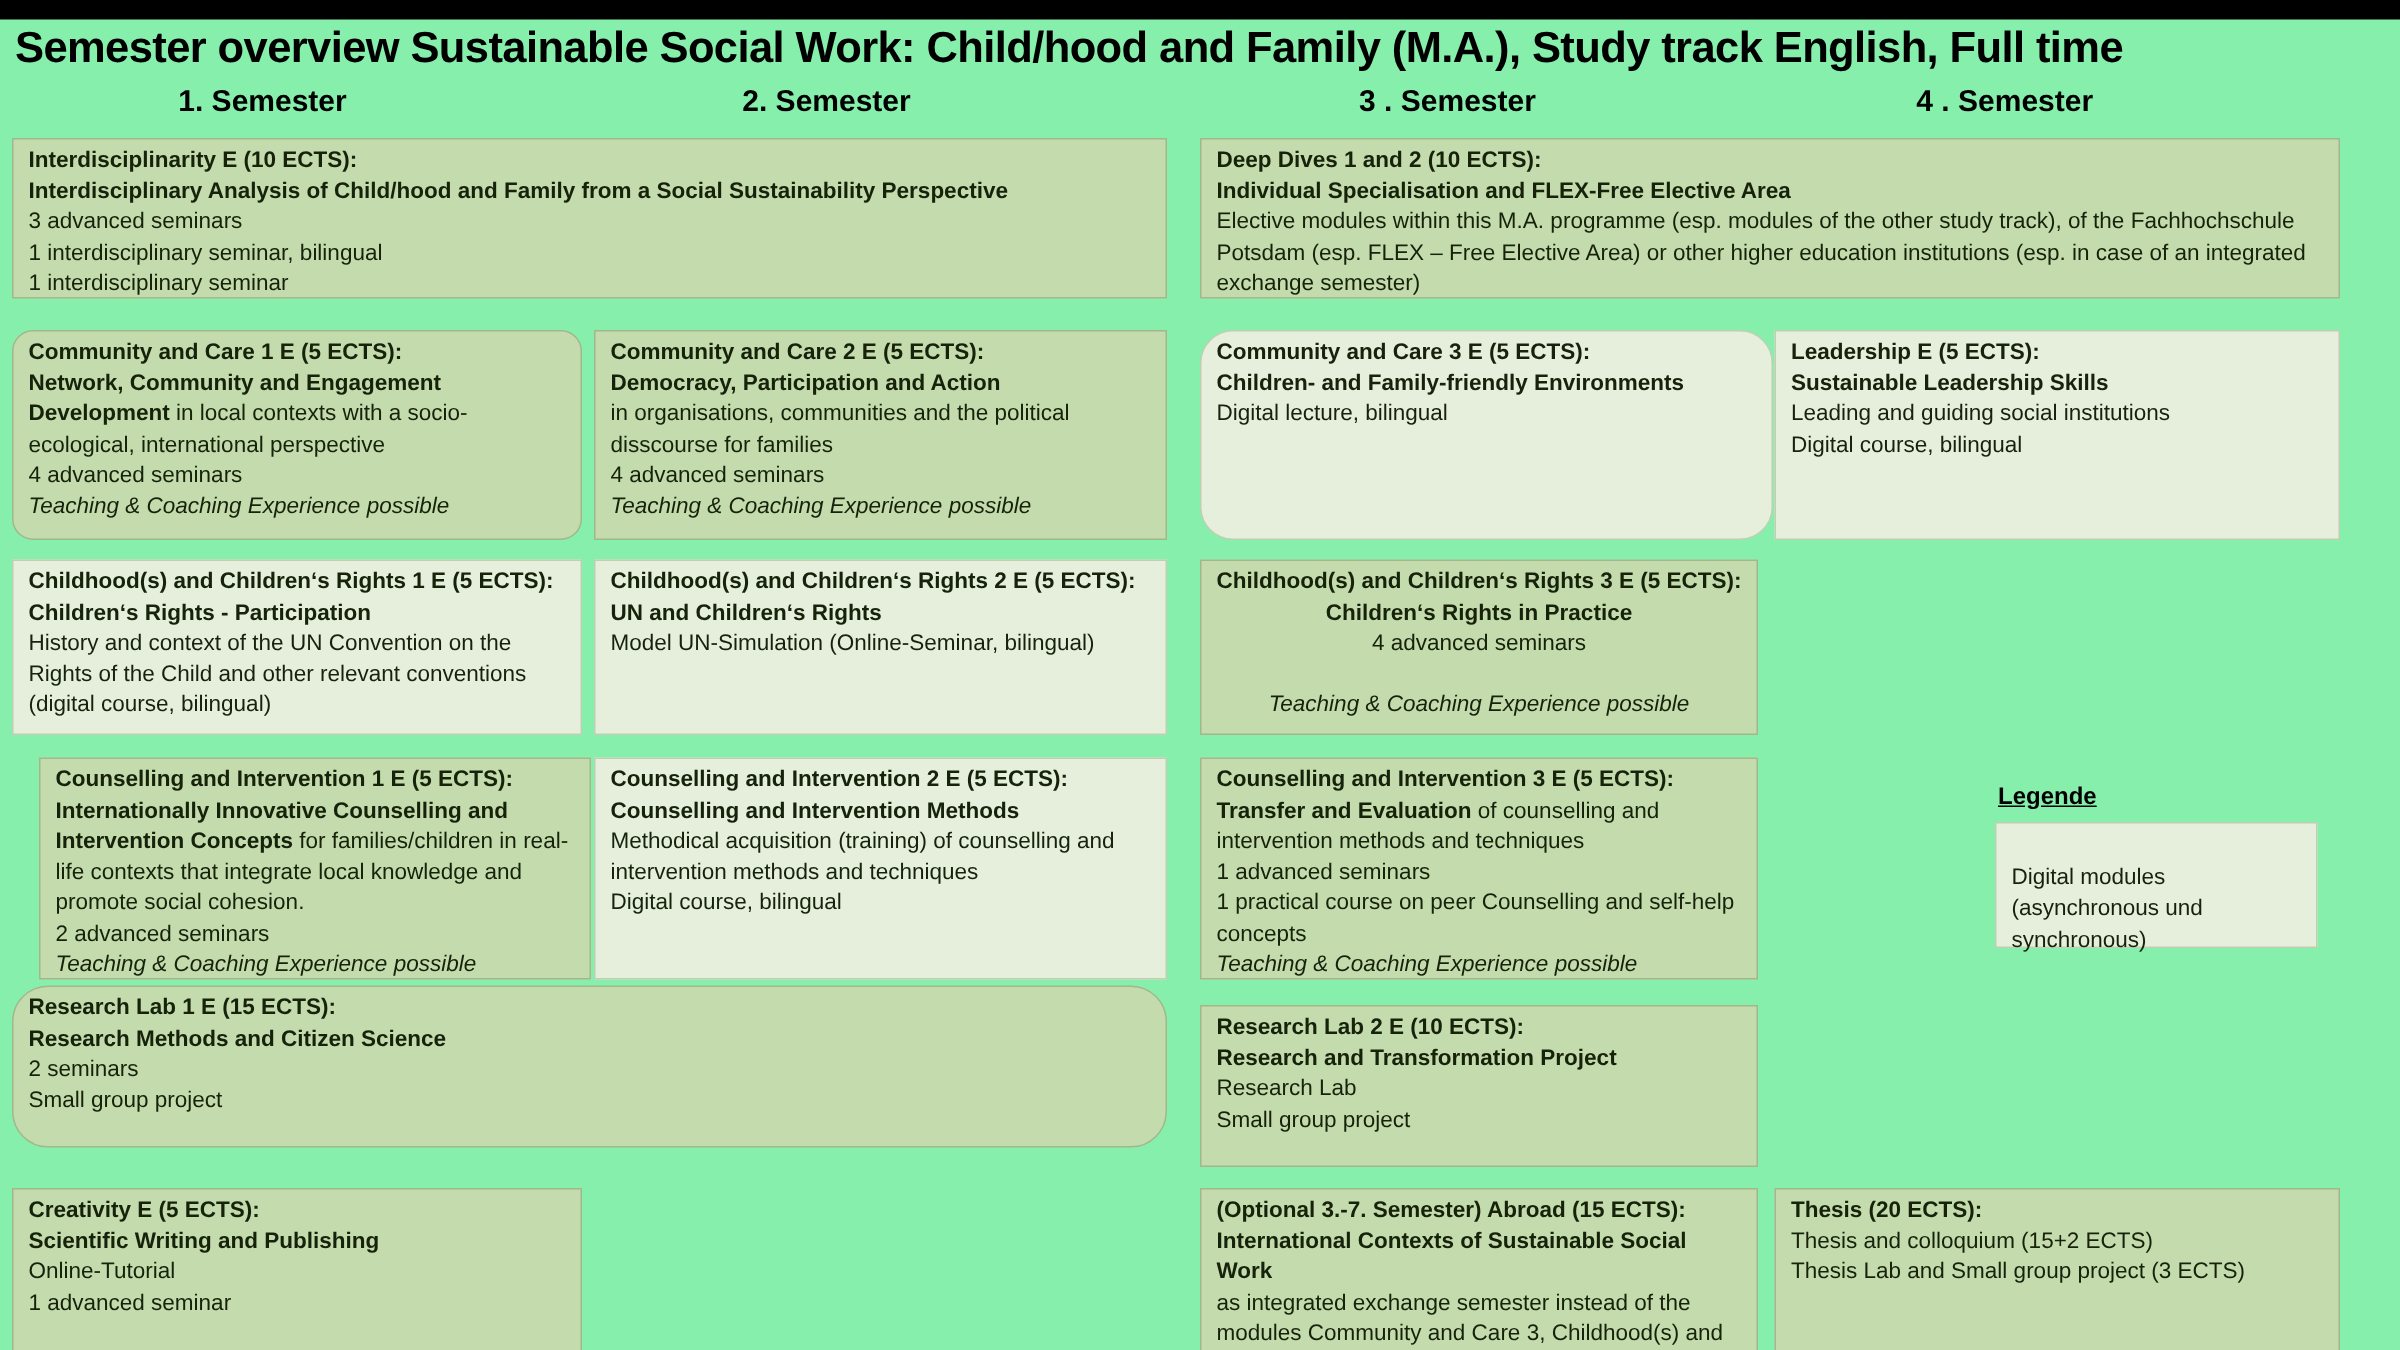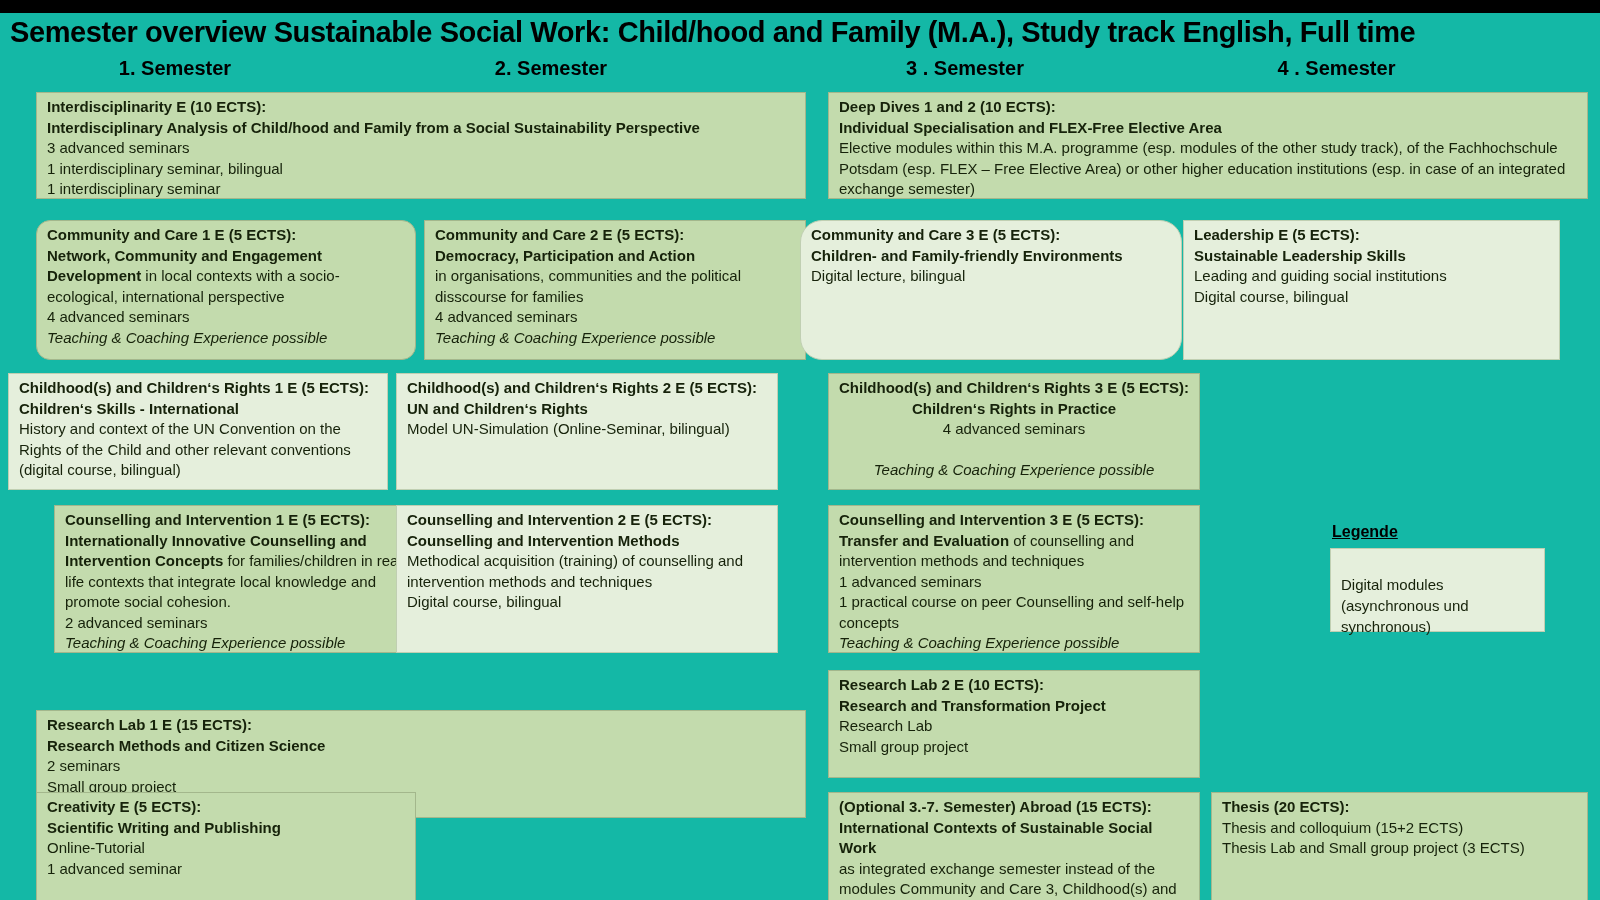--- a/index.html
+++ b/index.html
@@ -1,35 +1,35 @@
 <!DOCTYPE html>
 <html style="--dark: #c3dbad; --light: #e5efdc; --border-dark: #a3b78c; --border-light: #c0cfb2; --text: #16220a;"><head>
 <meta charset="utf-8">
 <style>
   html,body { margin:0; padding:0; background:#fff; }
   body {
     width:1600px; height:900px; overflow:hidden;
     font-family:"Liberation Sans","DejaVu Sans",sans-serif;
     color:#000;
   }
-  .stage { position:relative; width:1600px; height:900px; background:#14b8a6; }
+  .stage { position:relative; width:1600px; height:900px; background:#86efac; }
   .topbar { position:absolute; left:0; top:0; width:1600px; height:13px; background:#000; }
   .doc-title {
     position:absolute; left:10px; top:16px; white-space:nowrap;
     font-size:29px; font-weight:bold; letter-spacing:-0.4px; color:#000;
   }
   .sem-header {
     position:absolute; top:57px; font-size:20px; font-weight:bold;
     text-align:center; color:#000;
   }
   .module {
     position:absolute; box-sizing:border-box; overflow:hidden;
     padding:4px 10px; font-size:15px; line-height:20.5px; color:var(--text,#16220a);
   }
-  .module.dark  { background:var(--dark,#c3dbad);  border:1.5px solid var(--border-dark,#a3b78c);margin-left:28px; }
+  .module.dark  { background:var(--dark,#c3dbad);  border:1.5px solid var(--border-dark,#a3b78c); }
   .module.light { background:var(--light,#e5efdc); border:1.5px solid var(--border-light,#c0cfb2); }
   .module p { margin:0; }
   .b { font-weight:bold; }
   .i { font-style:italic; }
   .gap { margin-top:20.5px !important; }
   .legend-title {
     position:absolute; left:1332px; top:523px;
     font-size:16px; font-weight:bold; text-decoration:underline; color:#000;
   }
   .legend-box {
@@ -91,21 +91,21 @@
 
   <section class="module light" style="left:1183px;top:220px;width:377px;height:140px;">
     <p class="b">Leadership E (5 ECTS):</p>
     <p class="b">Sustainable Leadership Skills</p>
     <p>Leading and guiding social institutions</p>
     <p>Digital course, bilingual</p>
   </section>
 
   <section class="module light" style="left:8px;top:373px;width:380px;height:117px;">
     <p class="b">Childhood(s) and Children‘s Rights 1 E (5 ECTS):</p>
-    <p class="b">Children‘s Skills - International</p>
+    <p class="b">Children‘s Rights - Participation</p>
     <p>History and context of the UN Convention on the Rights of the Child and other relevant conventions (digital course, bilingual)</p>
   </section>
 
   <section class="module light" style="left:396px;top:373px;width:382px;height:117px;">
     <p class="b">Childhood(s) and Children‘s Rights 2 E (5 ECTS):</p>
     <p class="b">UN and Children‘s Rights</p>
     <p>Model UN-Simulation (Online-Seminar, bilingual)</p>
   </section>
 
   <section class="module dark" style="left:800px;top:373px;width:372px;height:117px;text-align:center;">
@@ -135,21 +135,21 @@
     <p>1 advanced seminars</p>
     <p>1 practical course on peer Counselling and self-help concepts</p>
     <p class="i">Teaching &amp; Coaching Experience possible</p>
   </section>
 
   <div class="legend-title">Legende</div>
   <div class="legend-box">
     <p>Digital modules (asynchronous und synchronous)</p>
   </div>
 
-  <section class="module dark" style="left:8px;top:710px;width:770px;height:108px;">
+  <section class="module dark" style="left:8px;top:657px;width:770px;height:108px;border-radius:24px;">
     <p class="b">Research Lab 1 E (15 ECTS):</p>
     <p class="b">Research Methods and Citizen Science</p>
     <p>2 seminars</p>
     <p>Small group project</p>
   </section>
 
   <section class="module dark" style="left:800px;top:670px;width:372px;height:108px;">
     <p class="b">Research Lab 2 E (10 ECTS):</p>
     <p class="b">Research and Transformation Project</p>
     <p>Research Lab</p>

